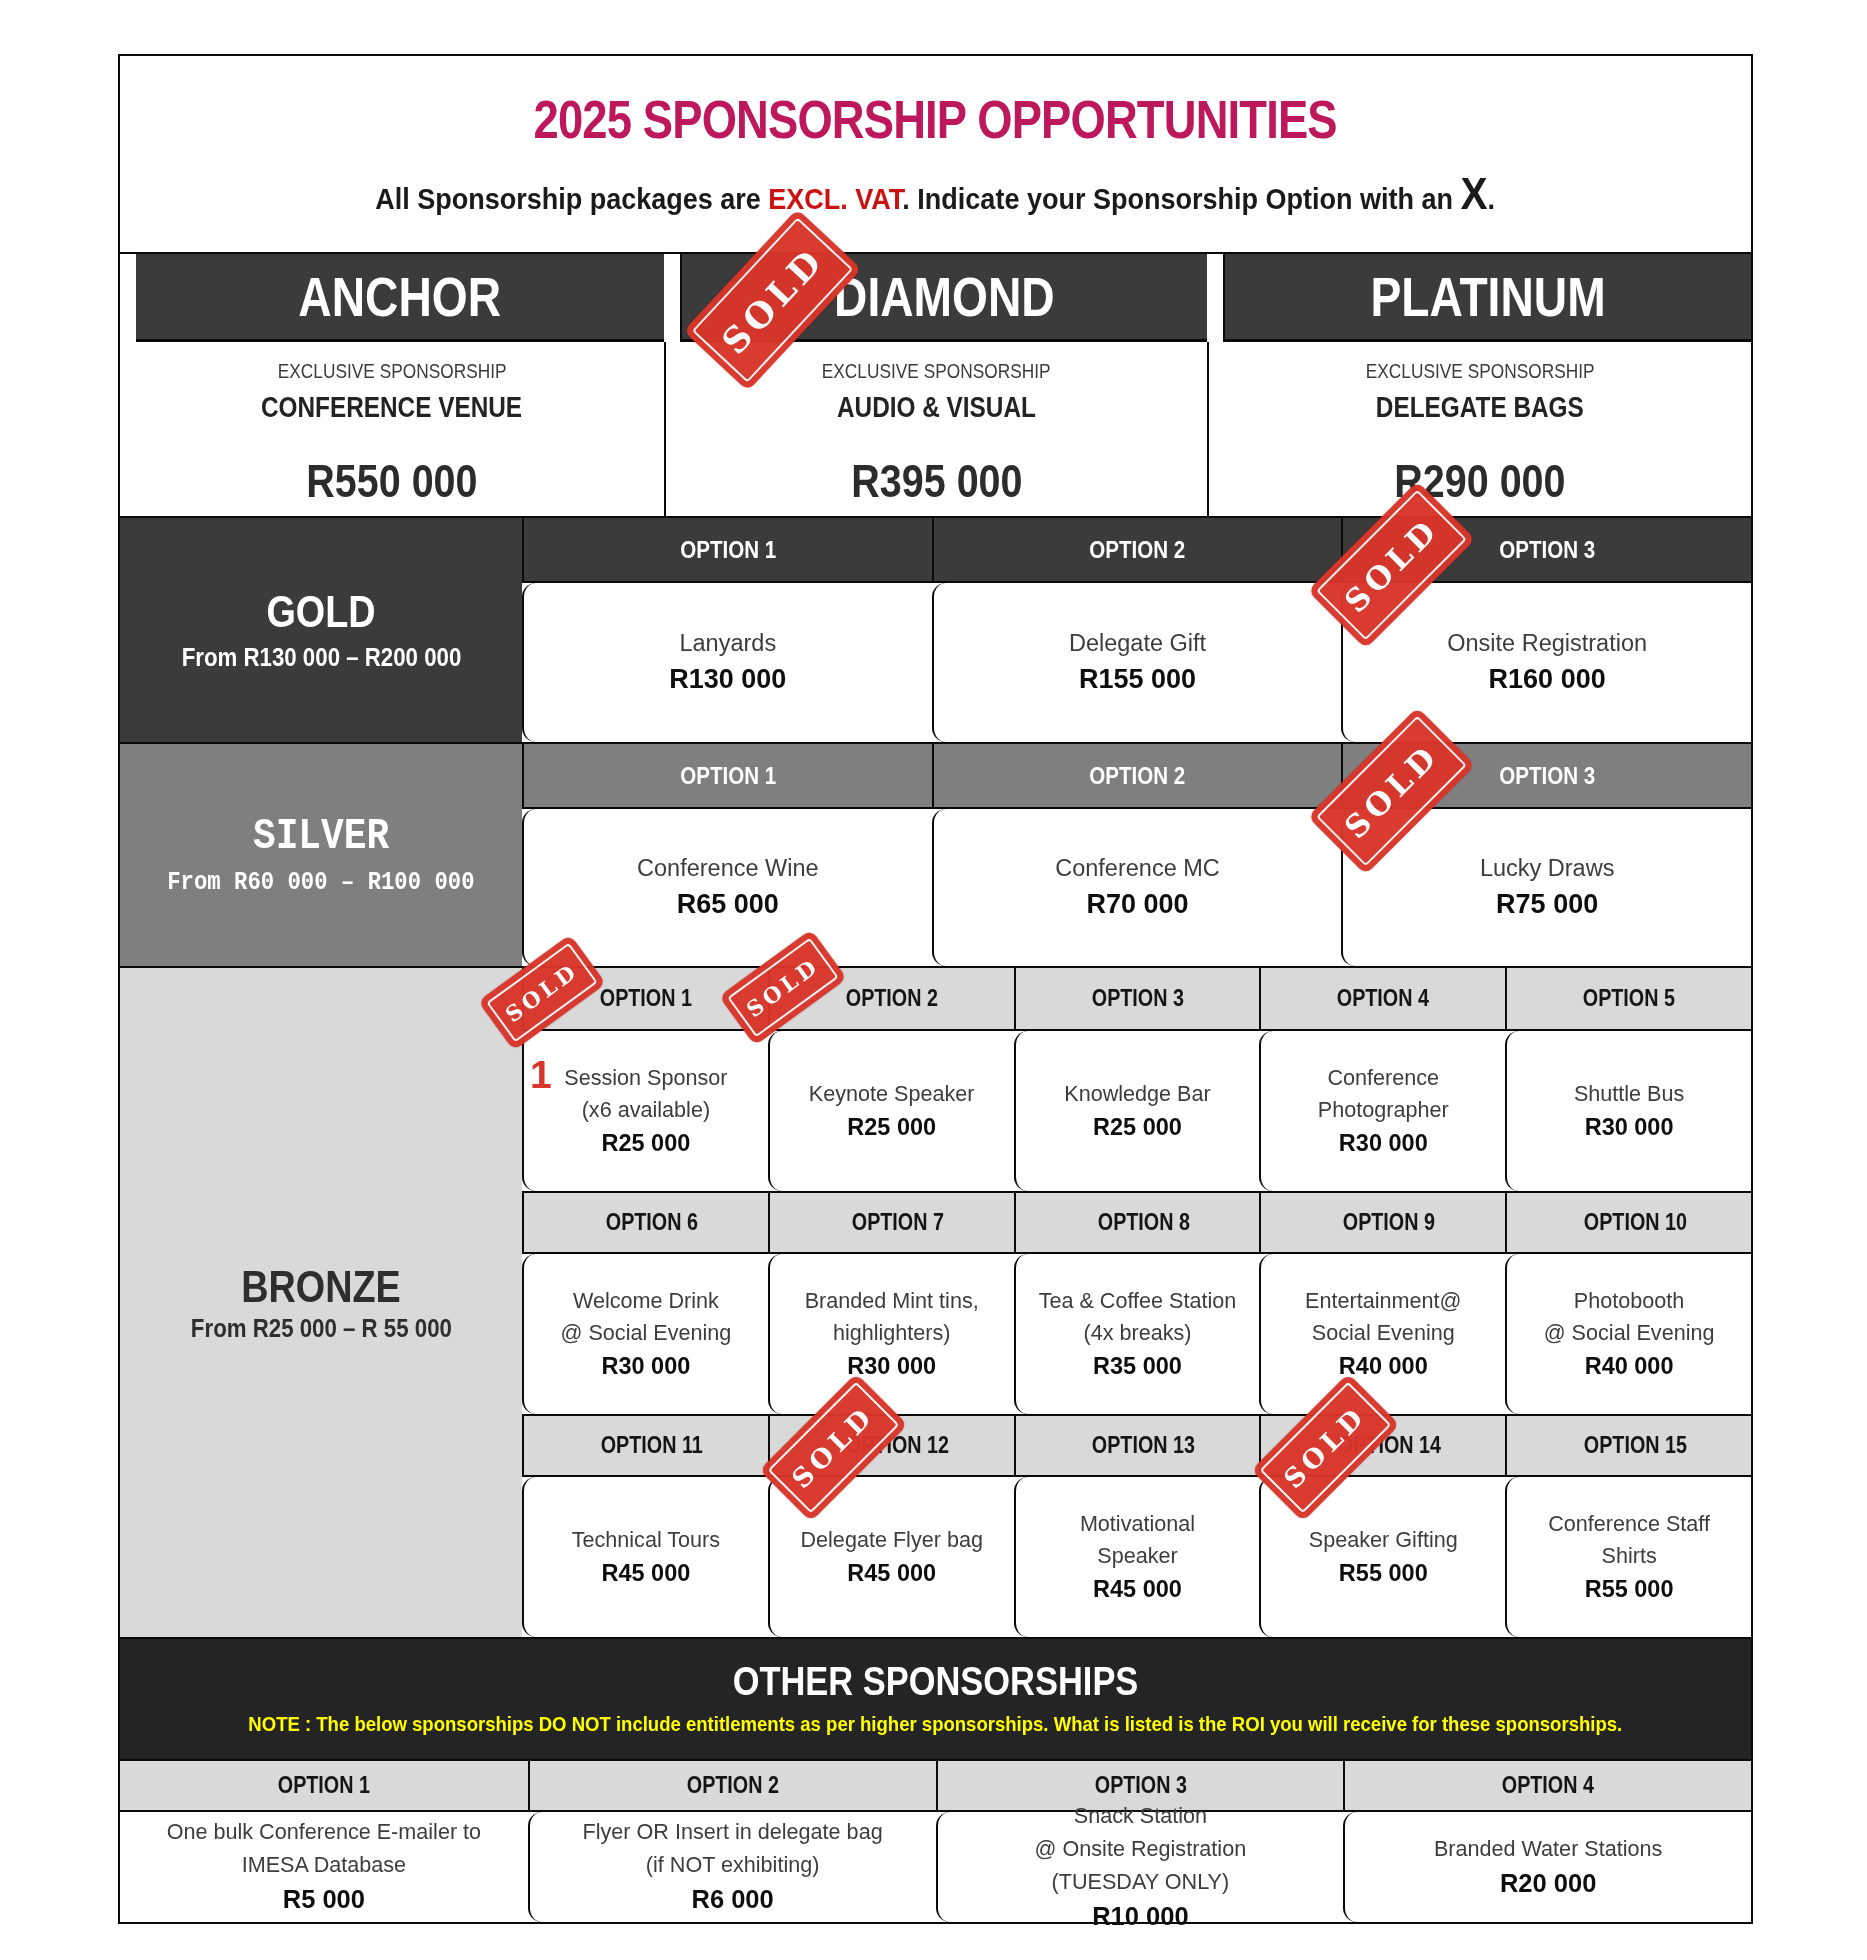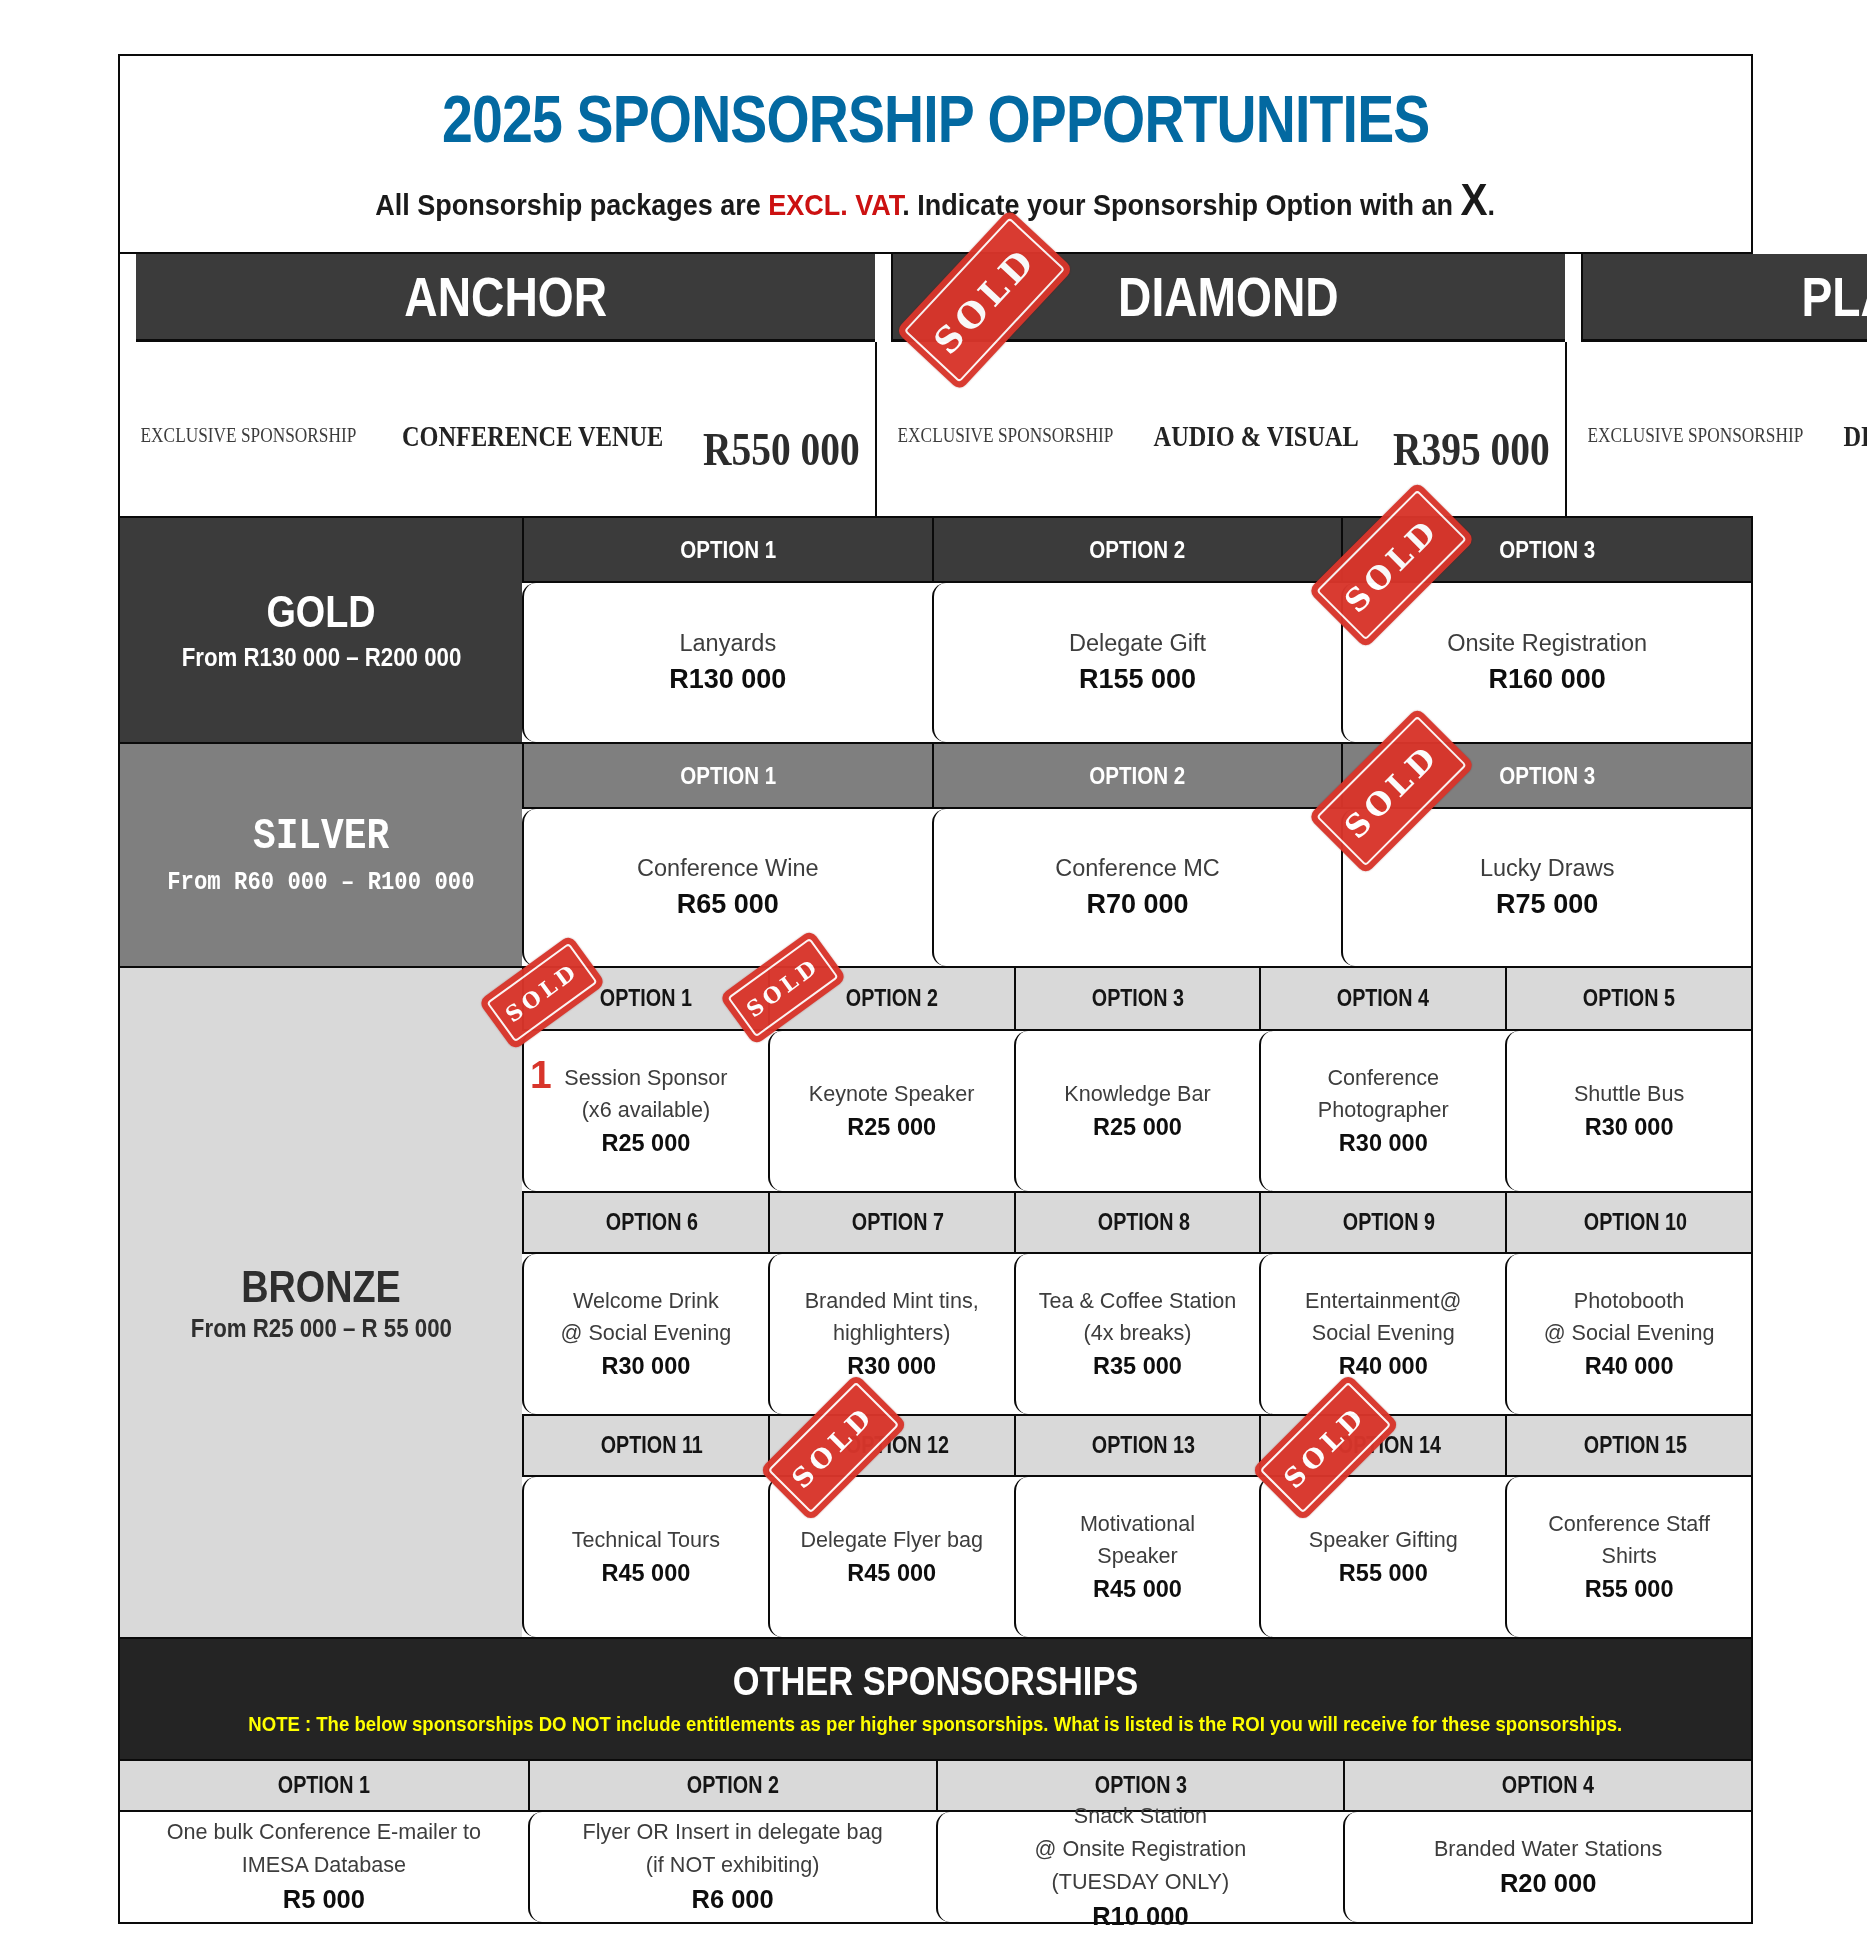--- a/index.html
+++ b/index.html
@@ -3,30 +3,30 @@
 <meta charset="utf-8">
 <style>
   html,body{margin:0;padding:0;background:#ffffff;}
   body{width:1867px;height:1960px;position:relative;font-family:"Liberation Sans",sans-serif;color:#222;}
   .sheet{position:absolute;left:118px;top:54px;width:1631px;border:2.9px solid #0a0a0a;background:#fff;}
   .cx{display:inline-block;transform:scaleX(.84);transform-origin:center;white-space:nowrap;}
   .cx9{display:inline-block;transform:scaleX(.9);transform-origin:center;white-space:nowrap;}
 
   
   .title-block{height:196px;display:flex;flex-direction:column;align-items:center;justify-content:center;gap:25.5px;}
-  .main-title{font-size:66px;font-weight:700;color:#0369a1;letter-spacing:-1px;line-height:1;}
+  .main-title{font-size:54px;font-weight:700;color:#be185d;letter-spacing:-1px;line-height:1;}
   .sub-title{font-size:30px;font-weight:700;color:#1a1a1a;line-height:1;display:flex;align-items:baseline;}
   .sub-title .vat{color:#cc1111;}
   .sub-title .bigx{font-size:45px;}
 
   
   .tier-grid{display:grid;grid-template-columns:repeat(3,1fr);grid-template-rows:88px 174px;border-top:2.9px solid #0a0a0a;}
   .tier-head{background:#3b3b3b;color:#fff;display:flex;align-items:center;justify-content:center;position:relative;border-bottom:3.9px solid #0a0a0a;margin-left:16px;}
   .tier-head .tname{font-size:55px;font-weight:700;letter-spacing:0;}
-  .tier-body{background:#fff;display:flex;flex-direction:row;align-items:center;justify-content:flex-start;padding-top:13.7px;font-family:Liberation Serif, serif;}
+  .tier-body{background:#fff;display:flex;flex-direction:column;align-items:center;justify-content:flex-start;padding-top:13.7px;}
   .tier-tag{font-size:20.6px;color:#3c3c3c;line-height:1.5;}
   .tier-item{font-size:29px;font-weight:700;color:#232323;line-height:1.4;}
   .tier-price{font-size:47px;font-weight:700;color:#2c2c2c;margin-top:25.5px;}
   .bl{border-left:2px solid #0a0a0a;}
 
   
   .pkg-grid{display:grid;grid-template-columns:402px 1fr 1fr 1fr;border-top:2.9px solid #0a0a0a;}
   .pkg-grid.gold{grid-template-rows:65px 159px;}
   .pkg-grid.silver{grid-template-rows:65px 157px;}
   .pkg-label{grid-row:1 / span 2;display:flex;flex-direction:column;align-items:center;justify-content:center;gap:9.8px;text-align:center;}

